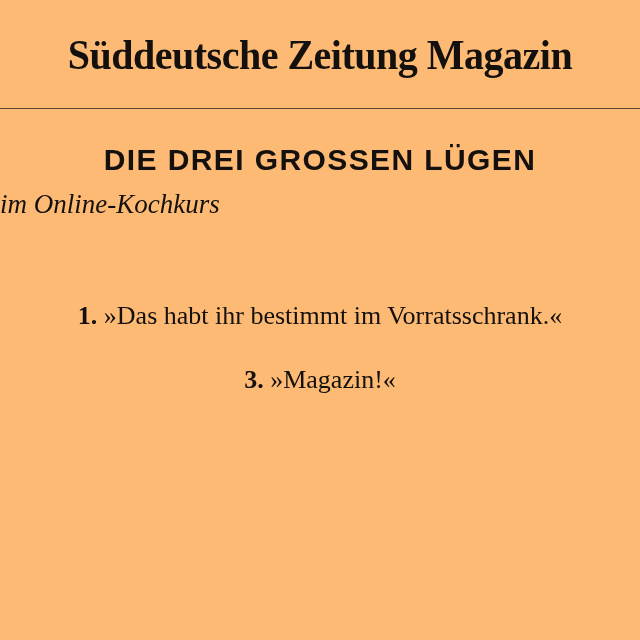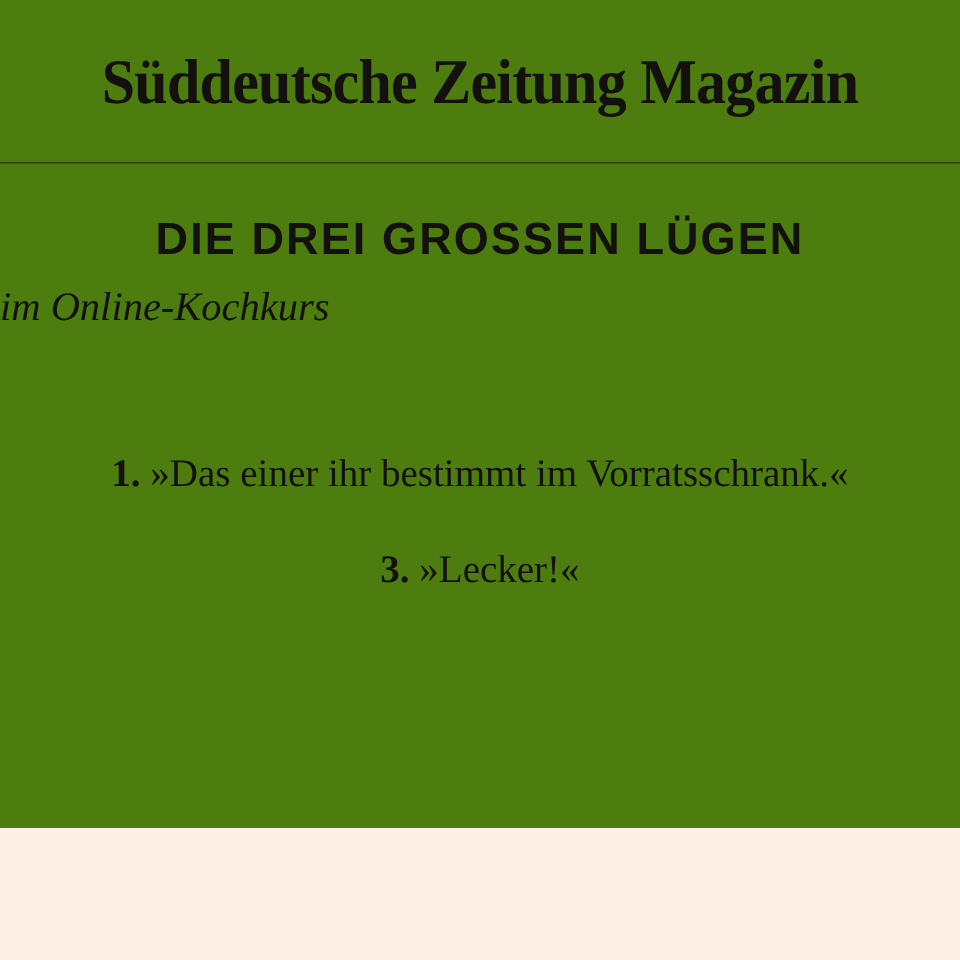--- a/index.html
+++ b/index.html
@@ -9,22 +9,22 @@
   body {
     width: 640px;
     height: 640px;
     background: #fdf1e7;
     font-family: "Liberation Serif", serif;
     overflow: hidden;
   }
   .page {
     position: relative;
     width: 640px;
-    height: 552px;
-    background: #4d7c0f;
+    height: 640px;
+    background: #fdba74;
     box-sizing: border-box;
   }
   .masthead {
     position: absolute;
     top: 0;
     left: 0;
     width: 640px;
     height: 108px;
     display: flex;
     align-items: center;
@@ -108,24 +108,24 @@
   <div class="rule"></div>
 
   <div class="headline">DIE DREI GROSSEN LÜGEN</div>
 
   <div class="subline">im Online-Kochkurs</div>
 
   <div class="list">
 
     <div class="list-item item-1">
       <span class="num">1.</span>
-      <span class="txt">»Das einer ihr bestimmt im Vorratsschrank.«</span>
+      <span class="txt">»Das habt ihr bestimmt im Vorratsschrank.«</span>
     </div>
 
 
     <div class="list-item item-3">
       <span class="num">3.</span>
-      <span class="txt">»Lecker!«</span>
+      <span class="txt">»Magazin!«</span>
     </div>
 
   </div>
 
 </div>
 
 </body></html>

